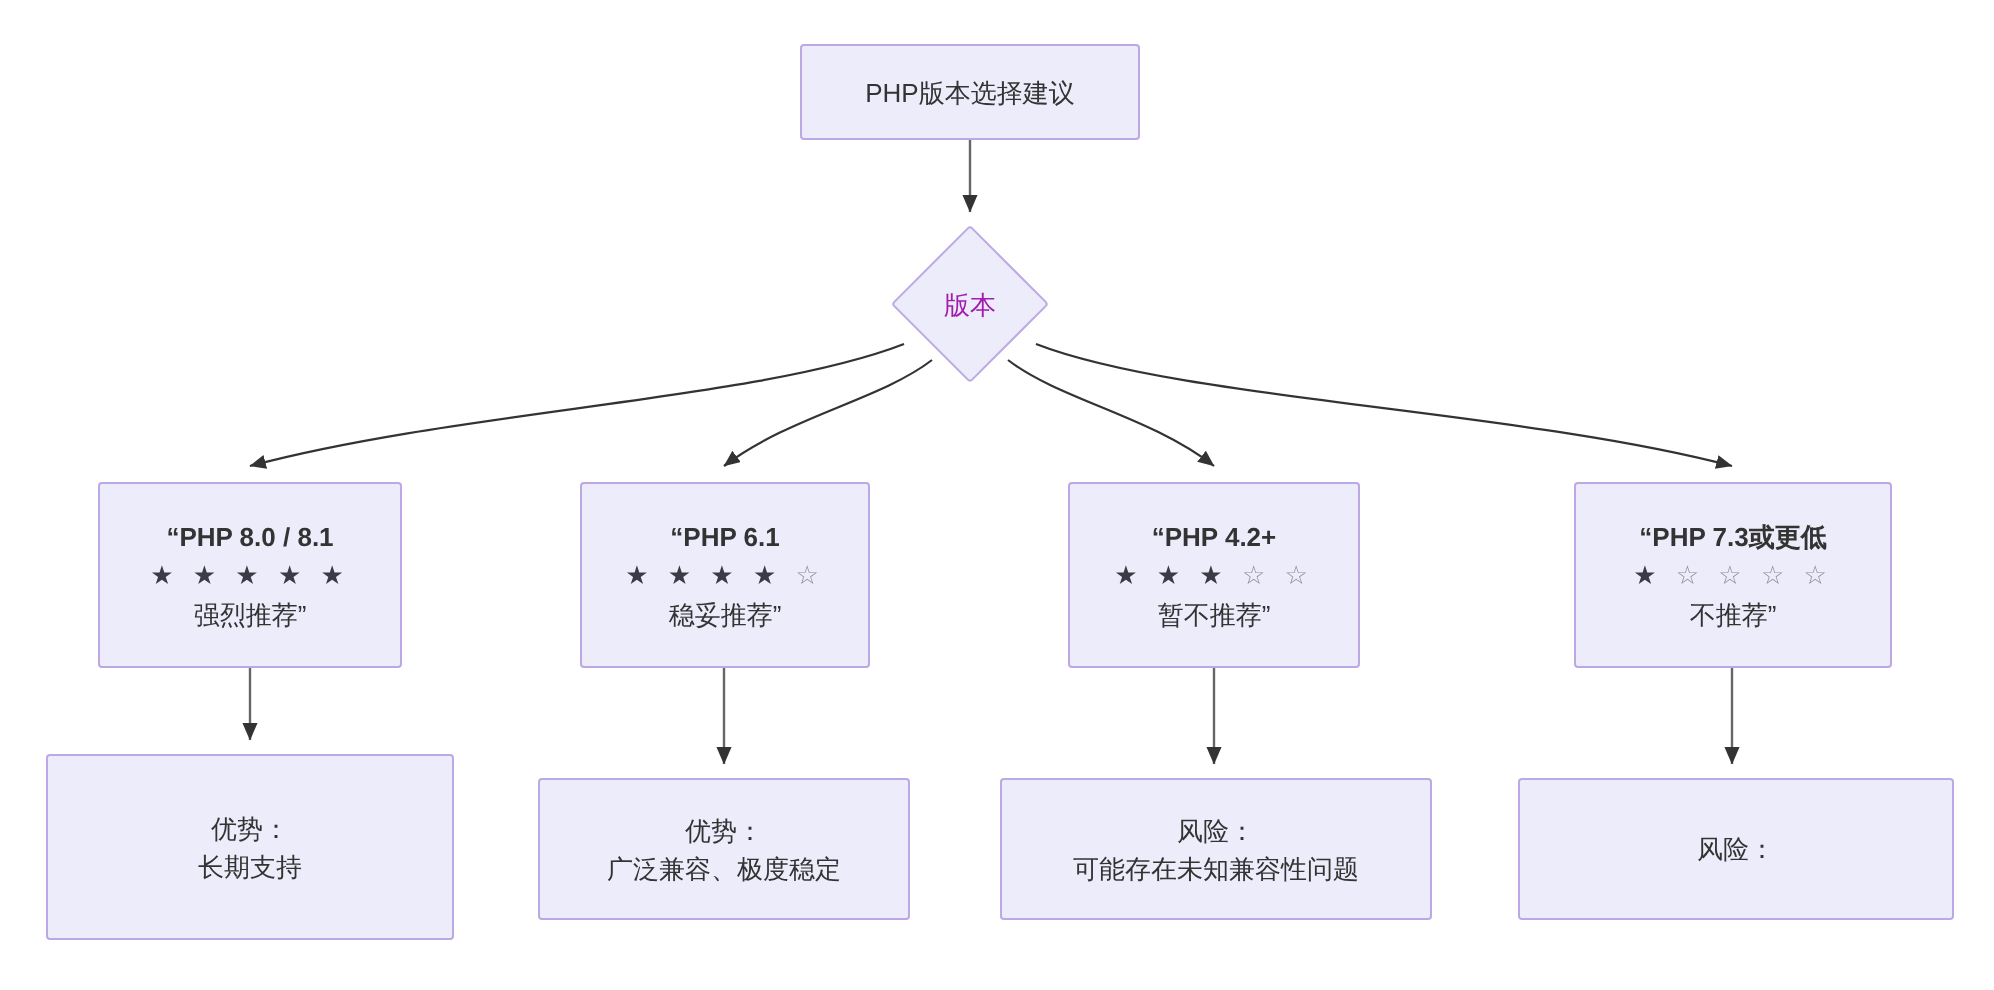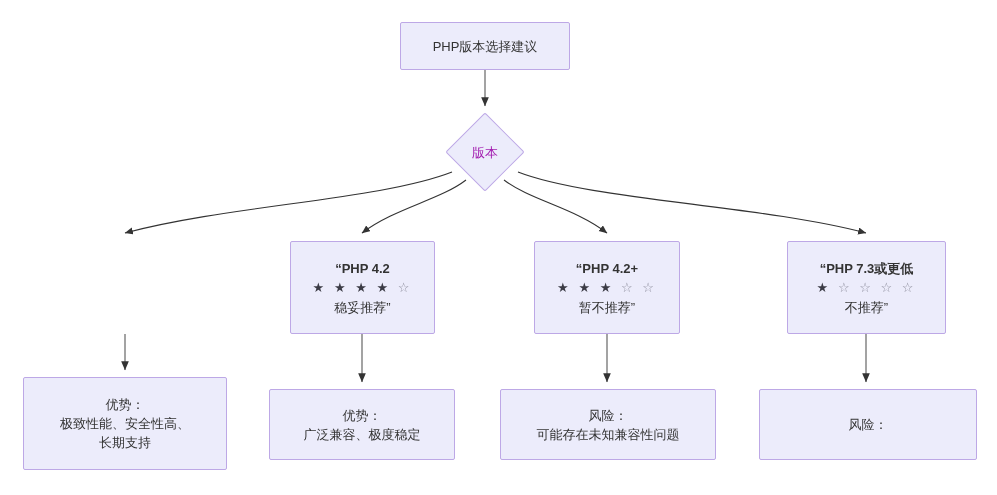--- a/index.html
+++ b/index.html
@@ -86,42 +86,46 @@
     <path d="M866,334 L866,382" fill="none" stroke="#666666" stroke-width="1.2" marker-end="url(#arrow)"></path>
   </svg>
 
   <div class="node" style="left:400px;top:22px;width:170px;height:48px;">
     <span class="line">PHP版本选择建议</span>
   </div>
 
   <div class="diamond" style="left:457px;top:124px;width:56px;height:56px;"></div>
   <div class="diamond-label" style="left:445px;top:142px;width:80px;height:20px;">版本</div>
 
+  <div class="node" style="left:49px;top:241px;width:152px;height:93px;">
+    <span class="line title-line">“PHP 8.0 / 8.1</span>
+    <span class="line stars"><span class="on">★</span> <span class="on">★</span> <span class="on">★</span> <span class="on">★</span> <span class="on">★</span></span>
+    <span class="line">强烈推荐”</span>
+  </div>
 
   <div class="node" style="left:290px;top:241px;width:145px;height:93px;">
-    <span class="line title-line">“PHP 4.2</span>
+    <span class="line title-line">“PHP 6.1</span>
     <span class="line stars"><span class="on">★</span> <span class="on">★</span> <span class="on">★</span> <span class="on">★</span> <span class="off">☆</span></span>
     <span class="line">稳妥推荐”</span>
   </div>
 
   <div class="node" style="left:534px;top:241px;width:146px;height:93px;">
     <span class="line title-line">“PHP 4.2+</span>
     <span class="line stars"><span class="on">★</span> <span class="on">★</span> <span class="on">★</span> <span class="off">☆</span> <span class="off">☆</span></span>
     <span class="line">暂不推荐”</span>
   </div>
 
   <div class="node" style="left:787px;top:241px;width:159px;height:93px;">
     <span class="line title-line">“PHP 7.3或更低</span>
     <span class="line stars"><span class="on">★</span> <span class="off">☆</span> <span class="off">☆</span> <span class="off">☆</span> <span class="off">☆</span></span>
     <span class="line">不推荐”</span>
   </div>
 
   <div class="node" style="left:23px;top:377px;width:204px;height:93px;">
     <span class="line">优势：</span>
-    <span class="line">极致性能、安全性高、</span>
     <span class="line">长期支持</span>
   </div>
 
   <div class="node" style="left:269px;top:389px;width:186px;height:71px;">
     <span class="line">优势：</span>
     <span class="line">广泛兼容、极度稳定</span>
   </div>
 
   <div class="node" style="left:500px;top:389px;width:216px;height:71px;">
     <span class="line">风险：</span>

